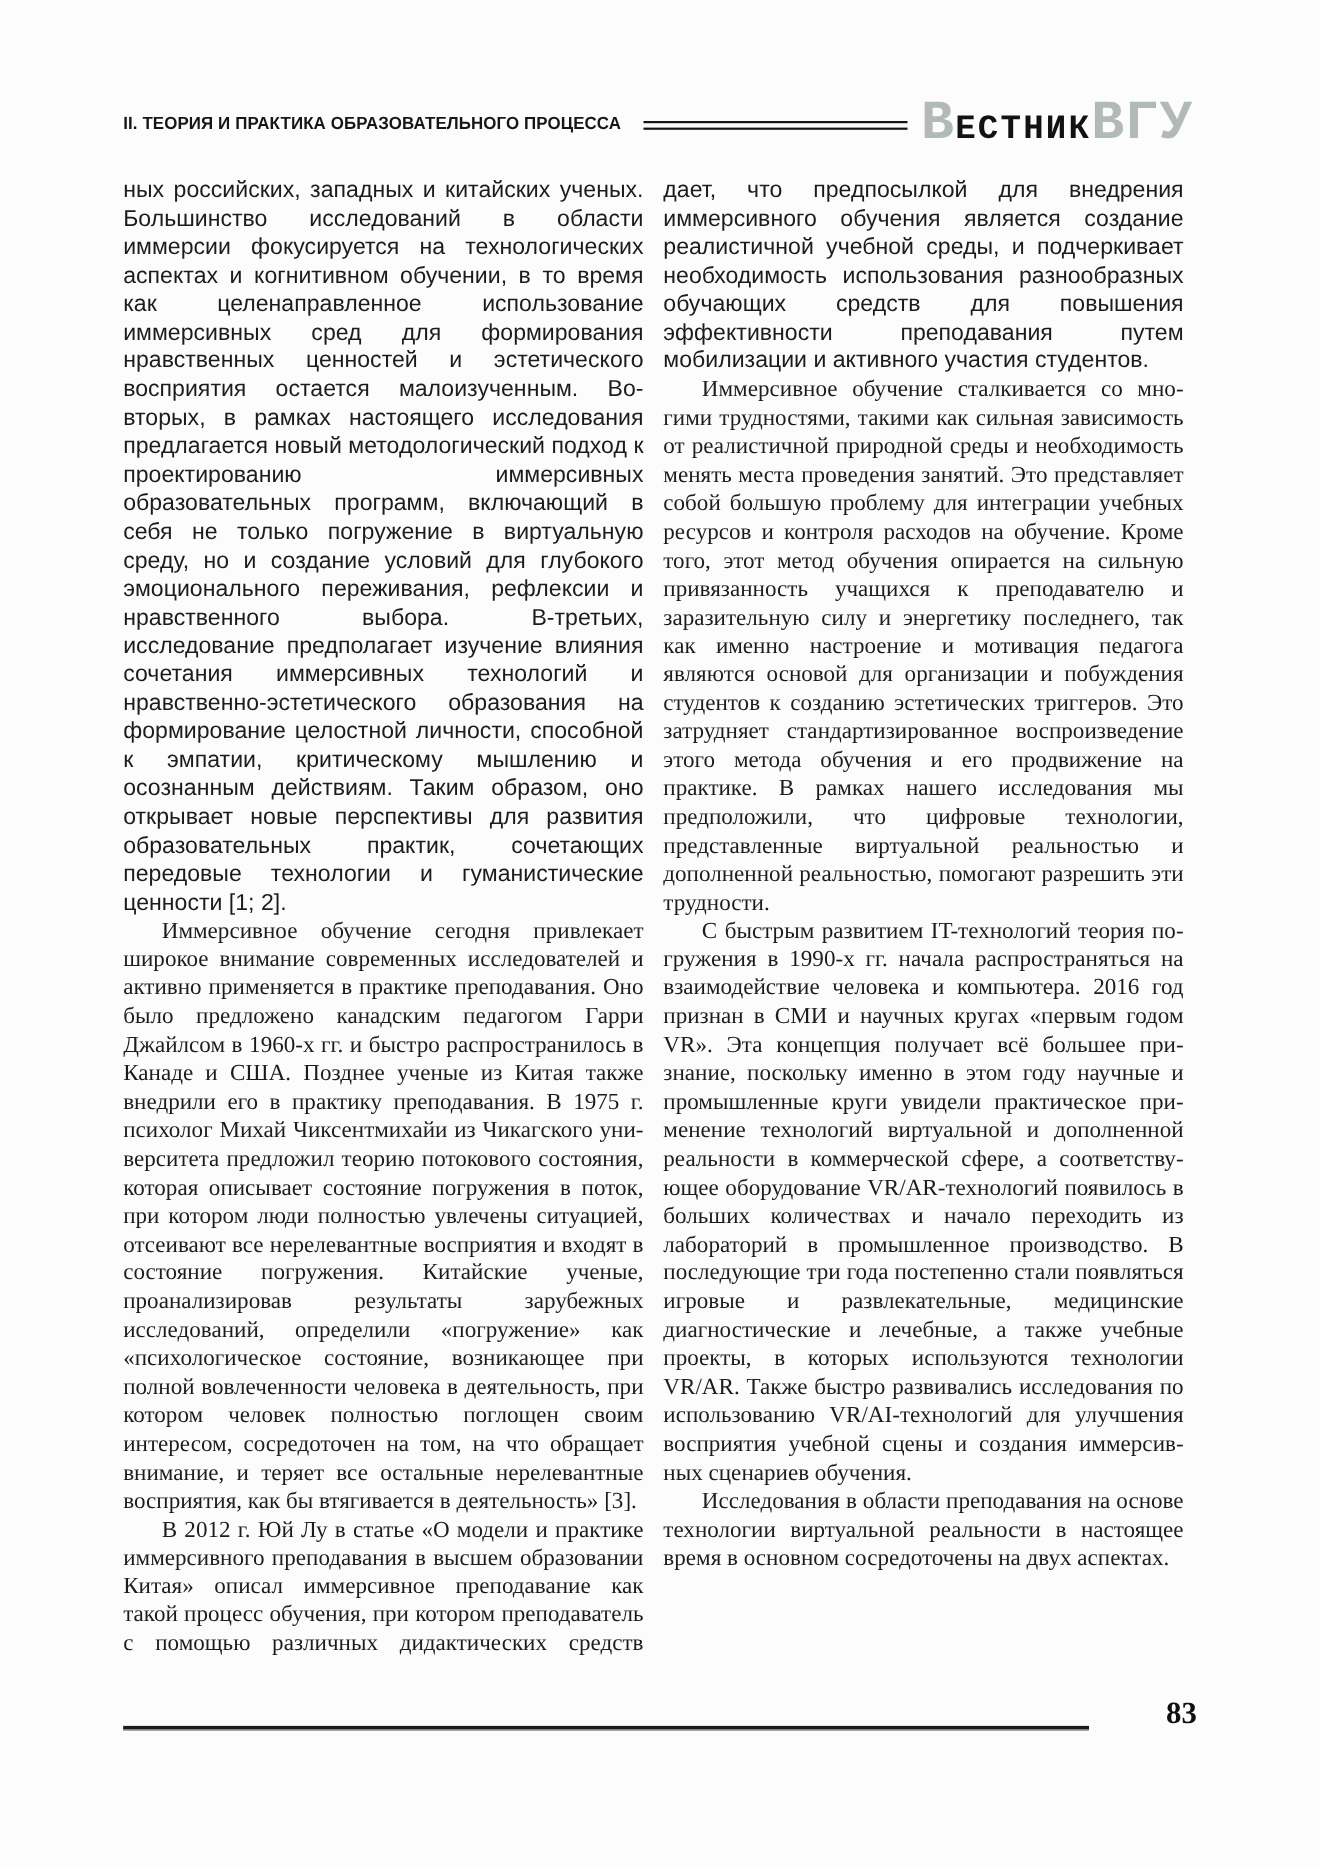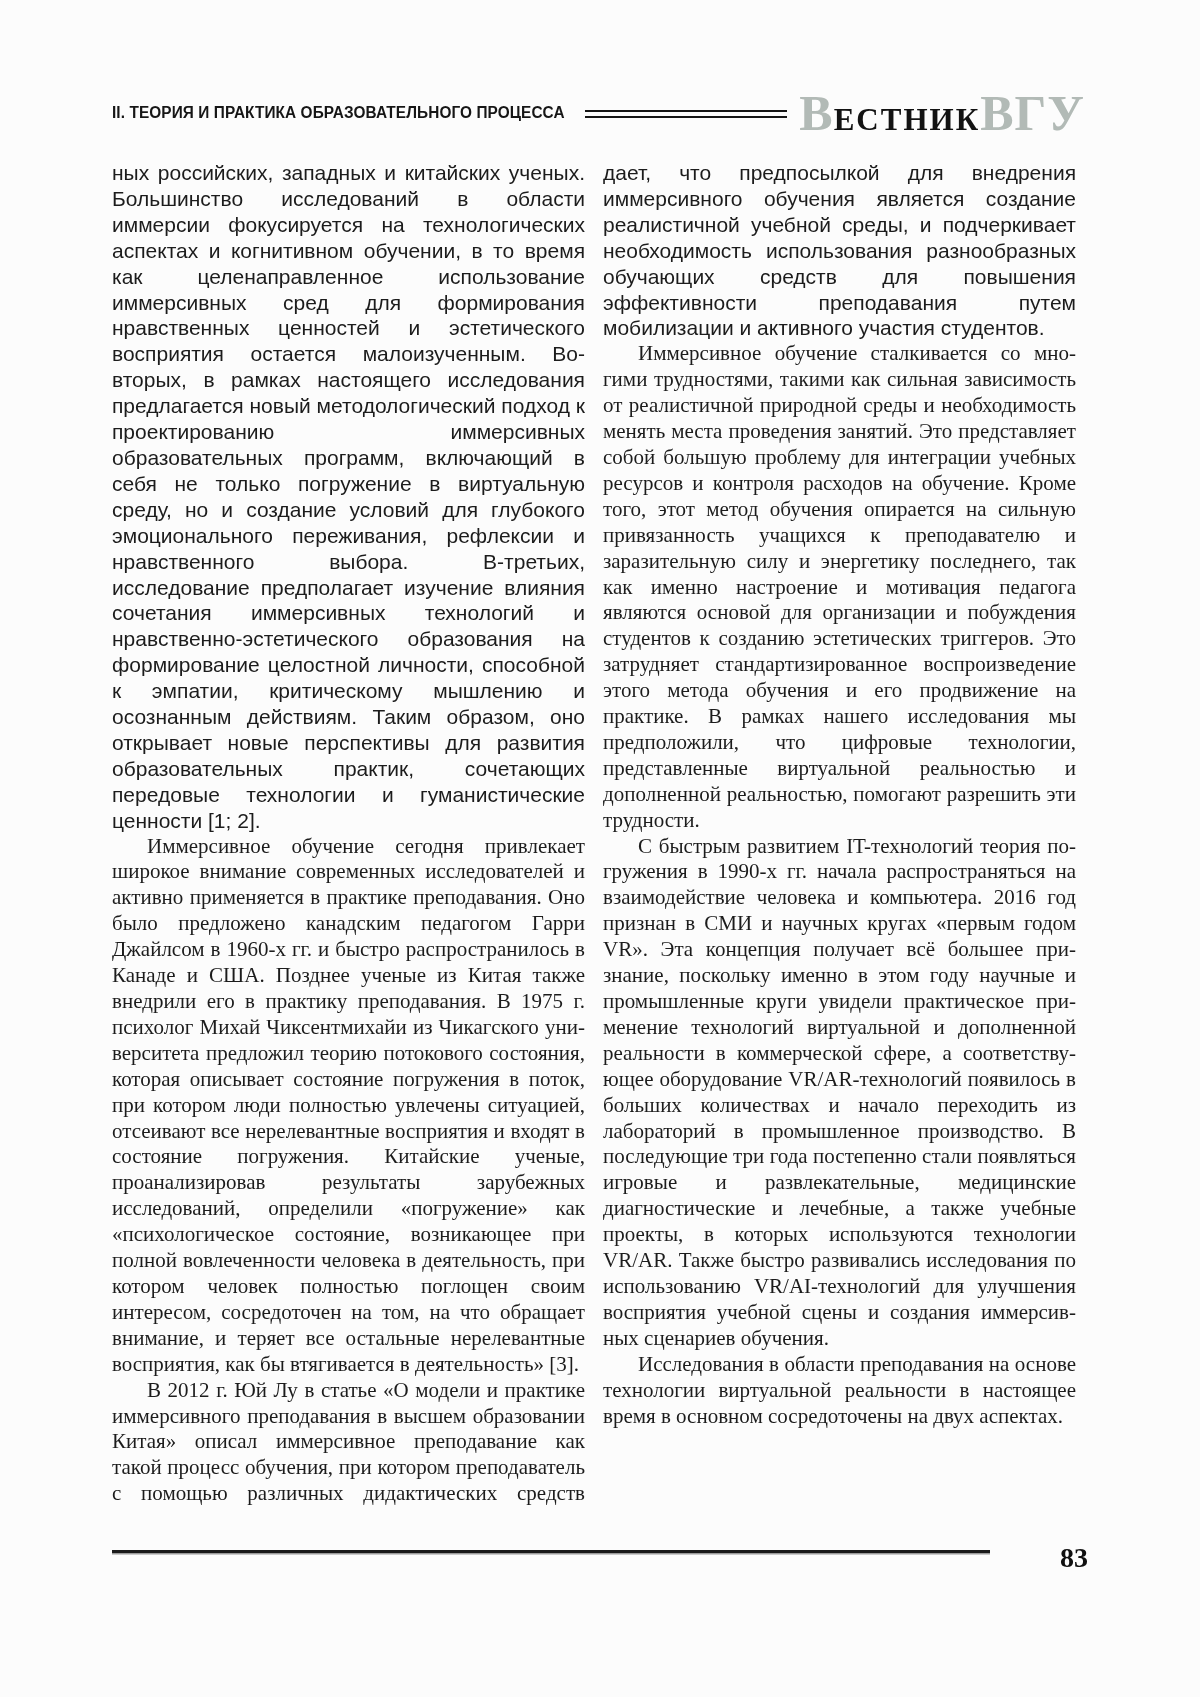--- a/index.html
+++ b/index.html
@@ -37,21 +37,21 @@
     transform-origin: left center;
   }
   .header-rule {
     flex: 1;
     height: 4px;
     border-top: 2.5px solid #151515;
     border-bottom: 2.5px solid #151515;
     margin: 2px 12px 0 2px;
   }
   .journal-logo {
-    font-family: Liberation Serif, serif;
+    font-family: Liberation Mono, monospace;
     font-weight: bold;
     white-space: nowrap;
     line-height: 1;
   }
   .logo-big {
     font-size: 50px;
     color: #b2bab6;
     letter-spacing: 1px;
   }
   .logo-small {
@@ -87,21 +87,21 @@
     font-family: Liberation Serif, serif;
   }
 
   
   .footer {
     position: absolute;
     left: 112px;
     top: 1544px;
     width: 976px;
     display: flex;
-    align-items: flex-start;
+    align-items: flex-end;
     gap: 48px;
   }
   .footer-rule {
     flex: 1;
     height: 3px;
     background: #1a1a1a;
     box-shadow: 0 1.5px 0 #9a9a9a;
     margin-right: 22px;
     margin-top: 6px;
   }

